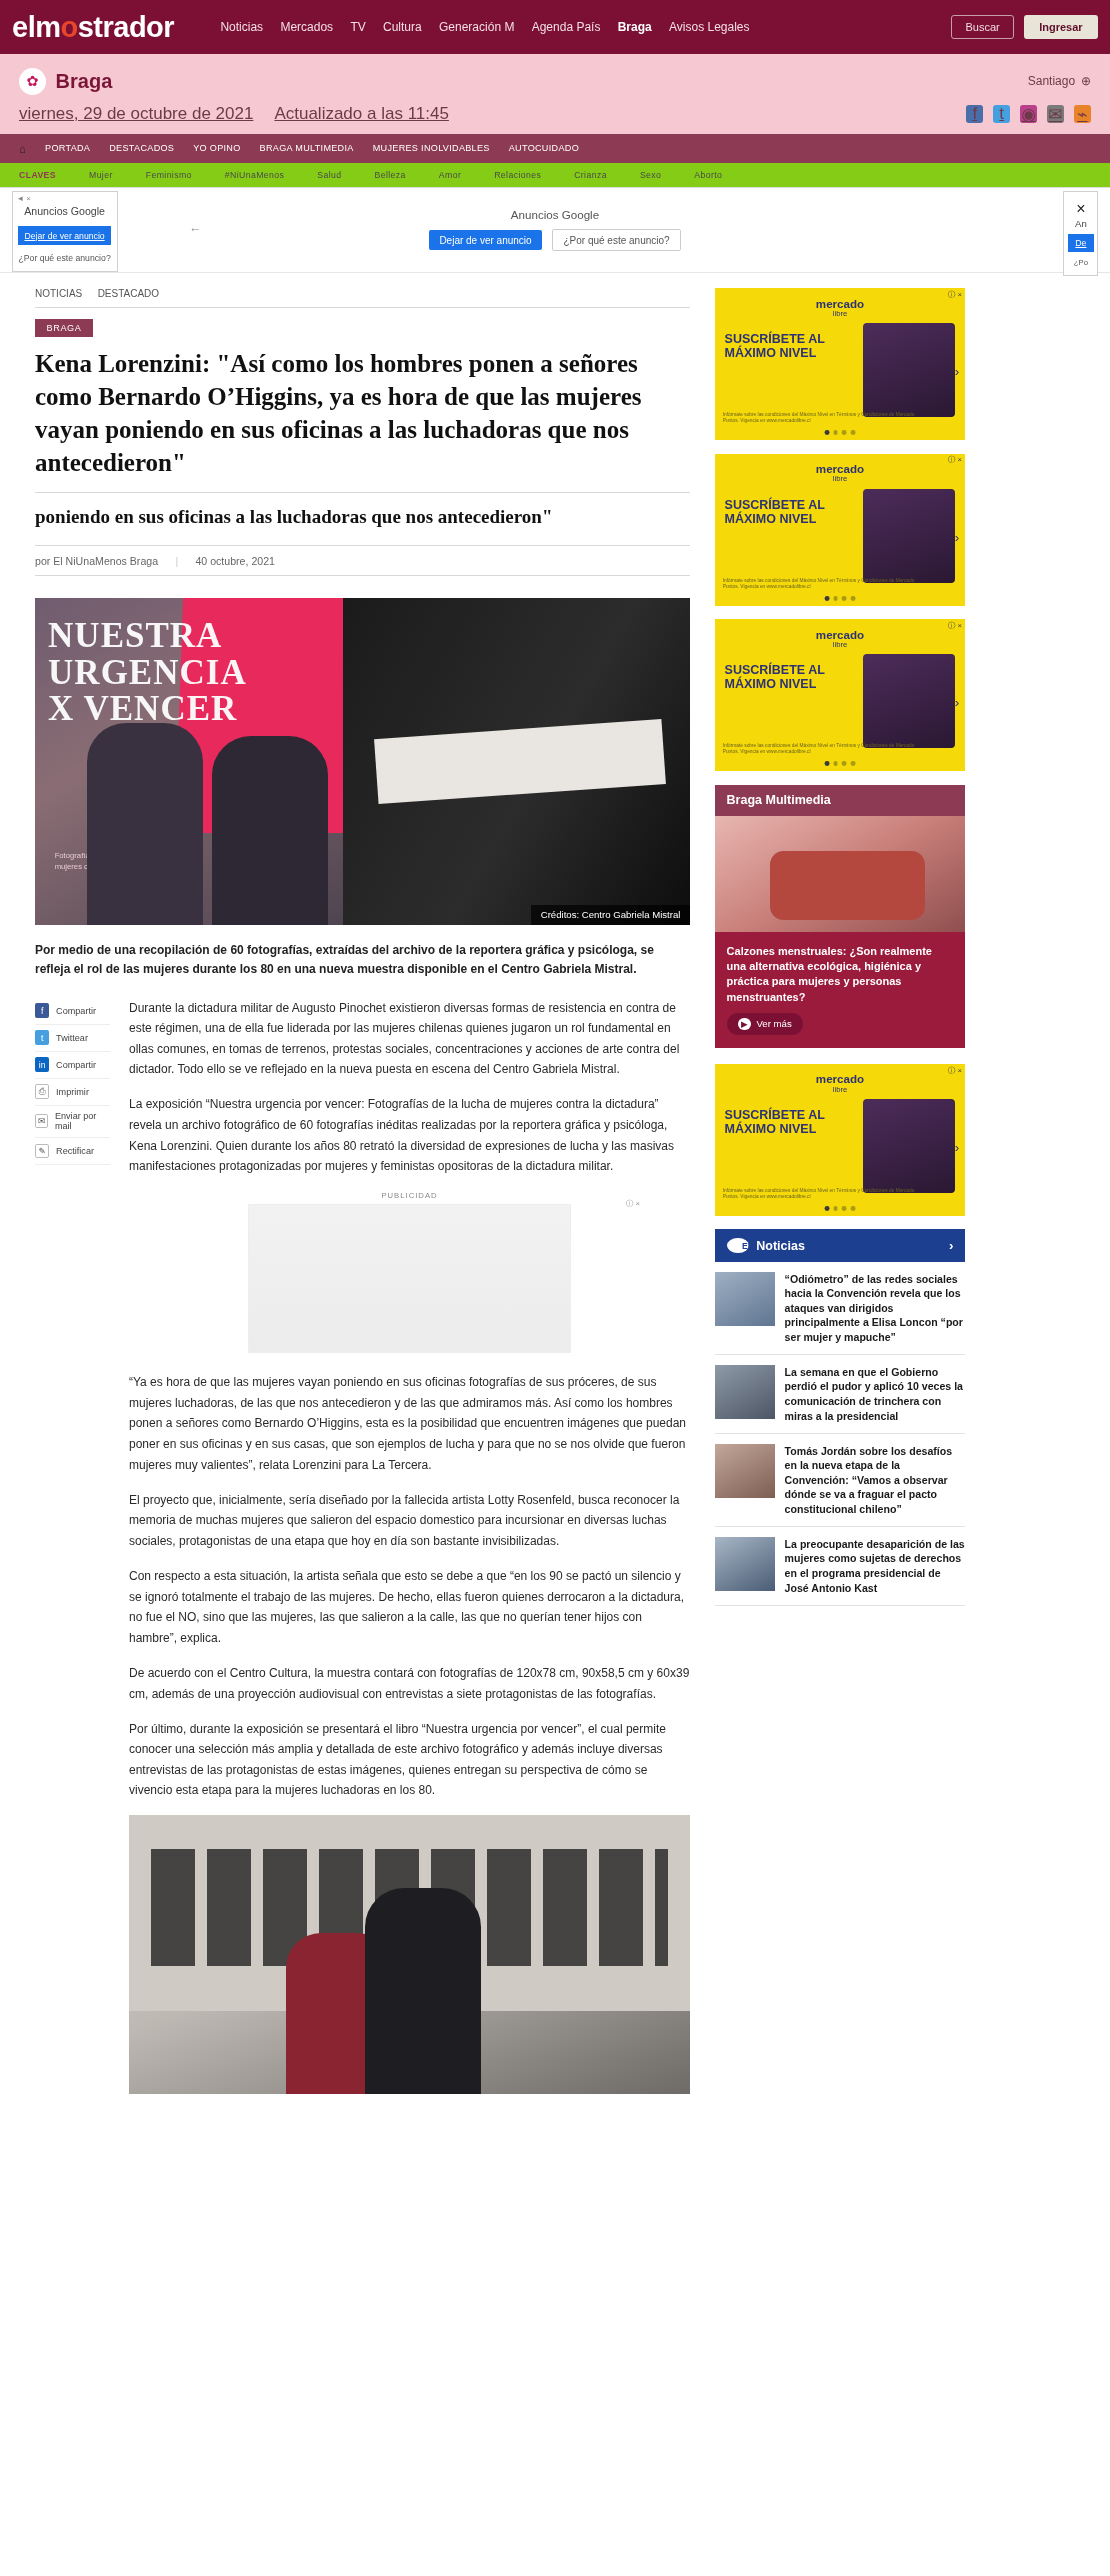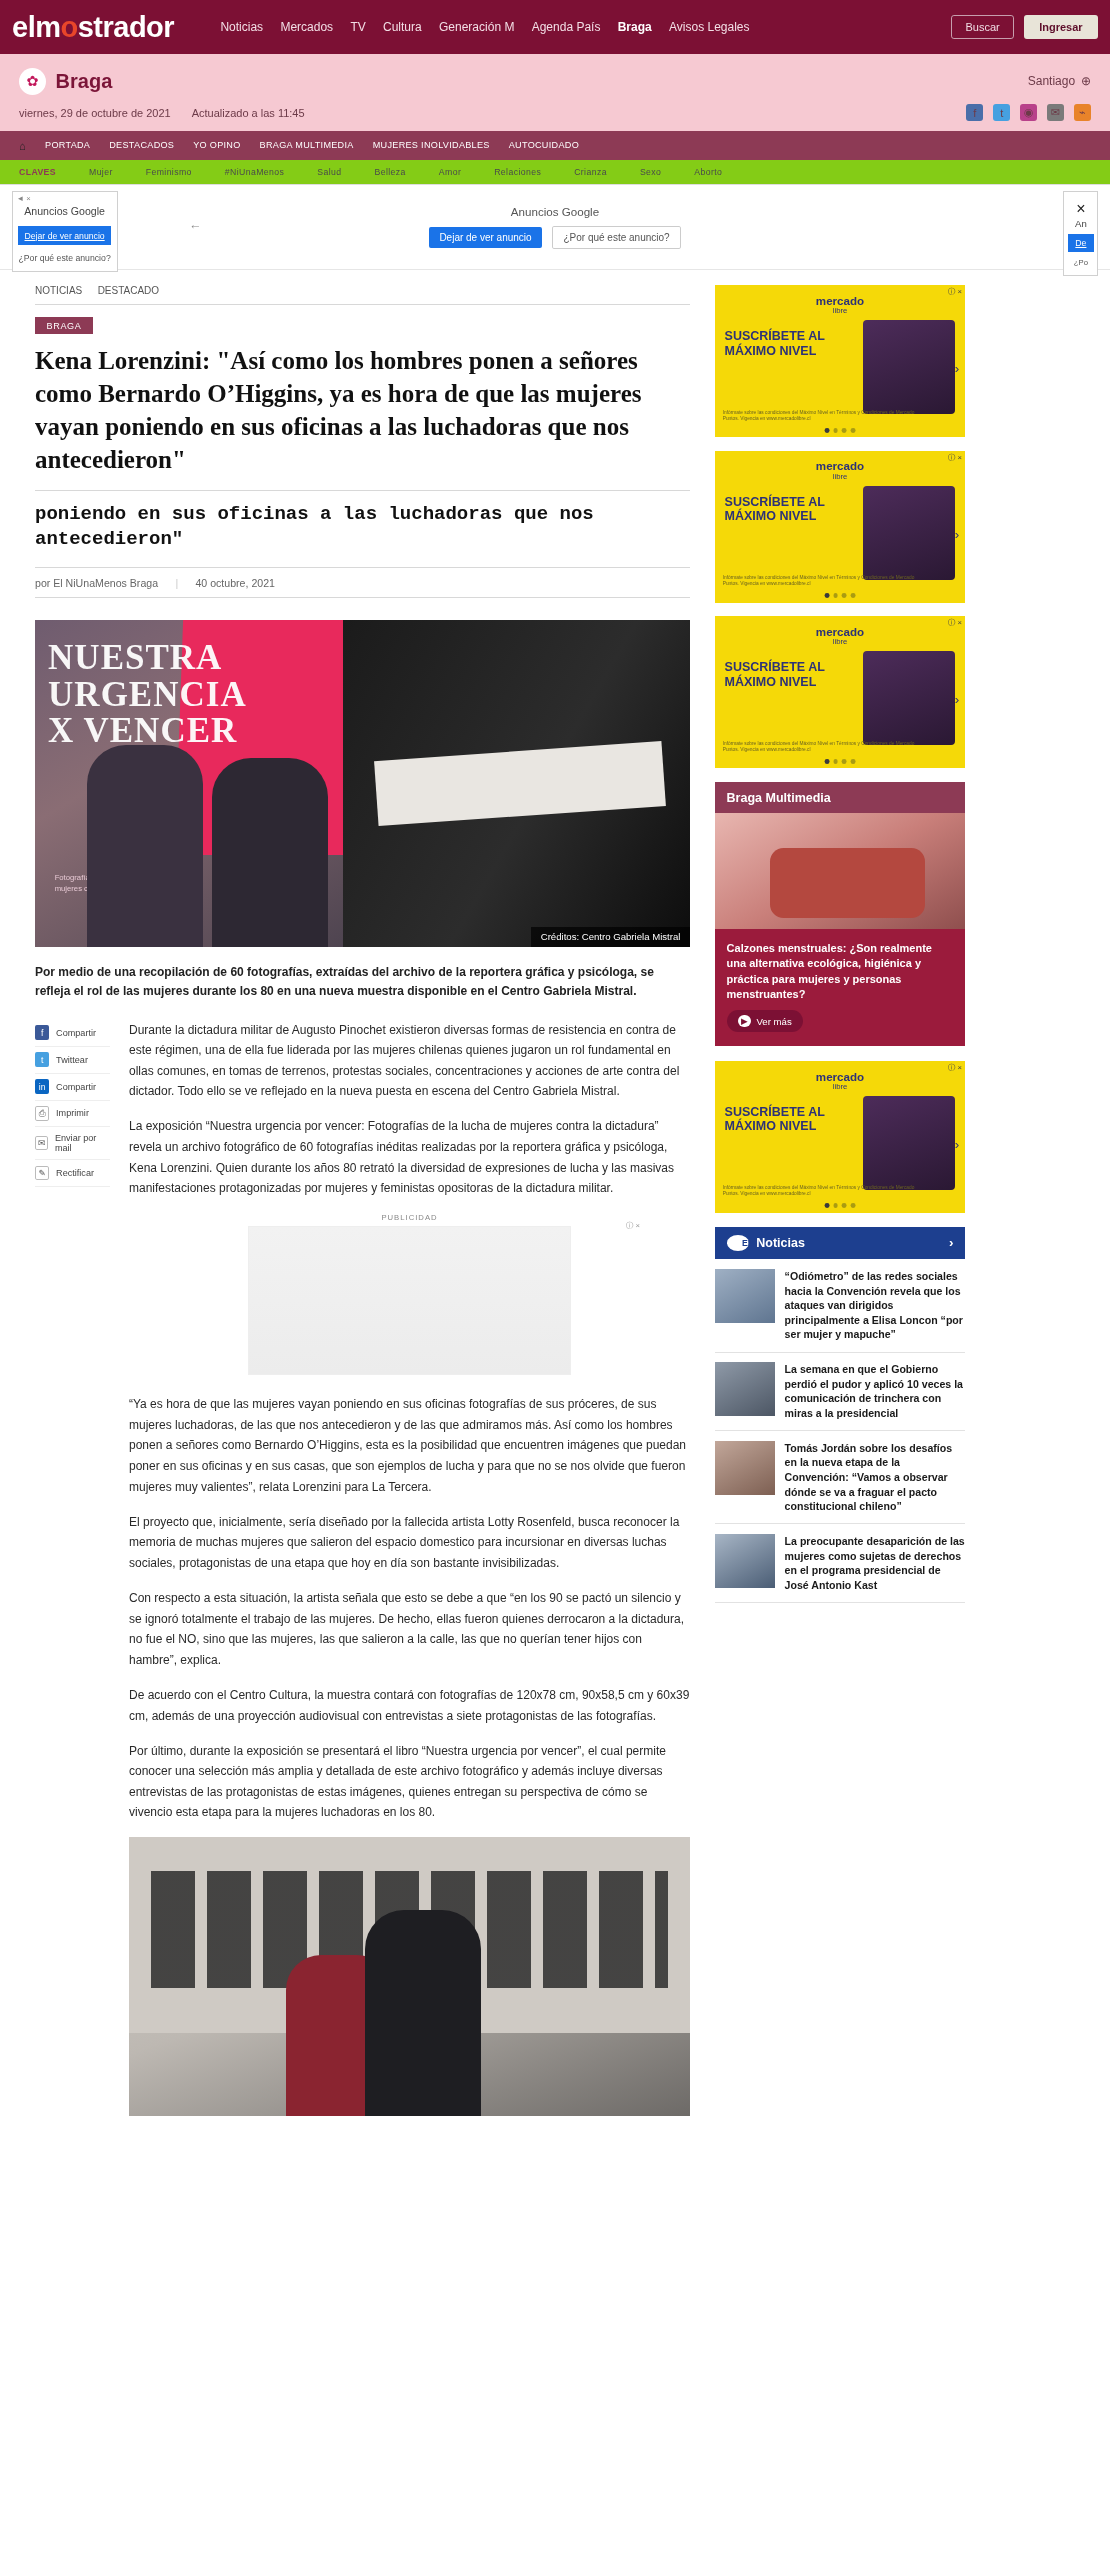--- a/index.html
+++ b/index.html
@@ -45,21 +45,21 @@
   }
   .brandbar .row1 { display:flex; align-items:center; gap:9.6px; }
   .brand-circle {
     width:27px; height:27px; border-radius:50%;
     background:#fff; color:#c2185b; display:flex; align-items:center; justify-content:center;
     font-size:14.4px;
   }
   .brand-name { font-size:20px; color:#7b1538; font-weight:600; }
   .brand-right { margin-left:auto; font-size:12px; color:#6c3a48; display:flex; gap:5.8px; align-items:center; }
   .brandbar .row2 { display:flex; align-items:center; gap:21px; margin-top:9.6px; }
-  .brandbar .row2 span { font-size:11px; color:#6c3a48; }
+  .brandbar .row2 span { font-size:17px; color:#6c3a48;text-decoration:underline; }
   .socials { margin-left:auto; display:flex; gap:9.6px; }
   .soc {
     width:17.3px; height:17.3px; border-radius:2.9px; background:#4a6ea9;
     display:inline-flex; align-items:center; justify-content:center;
     color:#fff; font-size:9.6px;
   }
   .soc.tw { background:#46a0e0; }
   .soc.ig { background:#b8418a; }
   .soc.ml { background:#7a7a7a; }
   .soc.rss{ background:#e8832a; }
@@ -129,21 +129,21 @@
   .catbadge {
     display:inline-block; background:#8d3a55; color:#fff;
     font-size:9.1px; letter-spacing:0.6px; padding:3.9px 11.6px; margin:11.6px 0 9.6px;
   }
   h1.headline {
     font-family:"Liberation Serif", serif;
     font-size:25px; line-height:1.32; color:#111; margin:0 0 13.5px; font-weight:bold;
   }
   .subrule { border-top:1px solid #d8d8d8; margin:9.6px 0 11.6px; }
   h2.subhead {
-    font-family:Liberation Mono, monospace;
+    font-family:Liberation Serif, serif;
     font-size:19px; line-height:1.3; color:#111; margin:0 0 15.4px; font-weight:bold;
   }
   .byline {
     display:flex; gap:17.3px; align-items:center; font-size:10.6px; color:#666;
     border-top:1px solid #d8d8d8; border-bottom:1px solid #d8d8d8;
     padding:8.7px 0; margin-bottom:15.4px;
   }
   .byline .sp { color:#ccc; }
 
   

